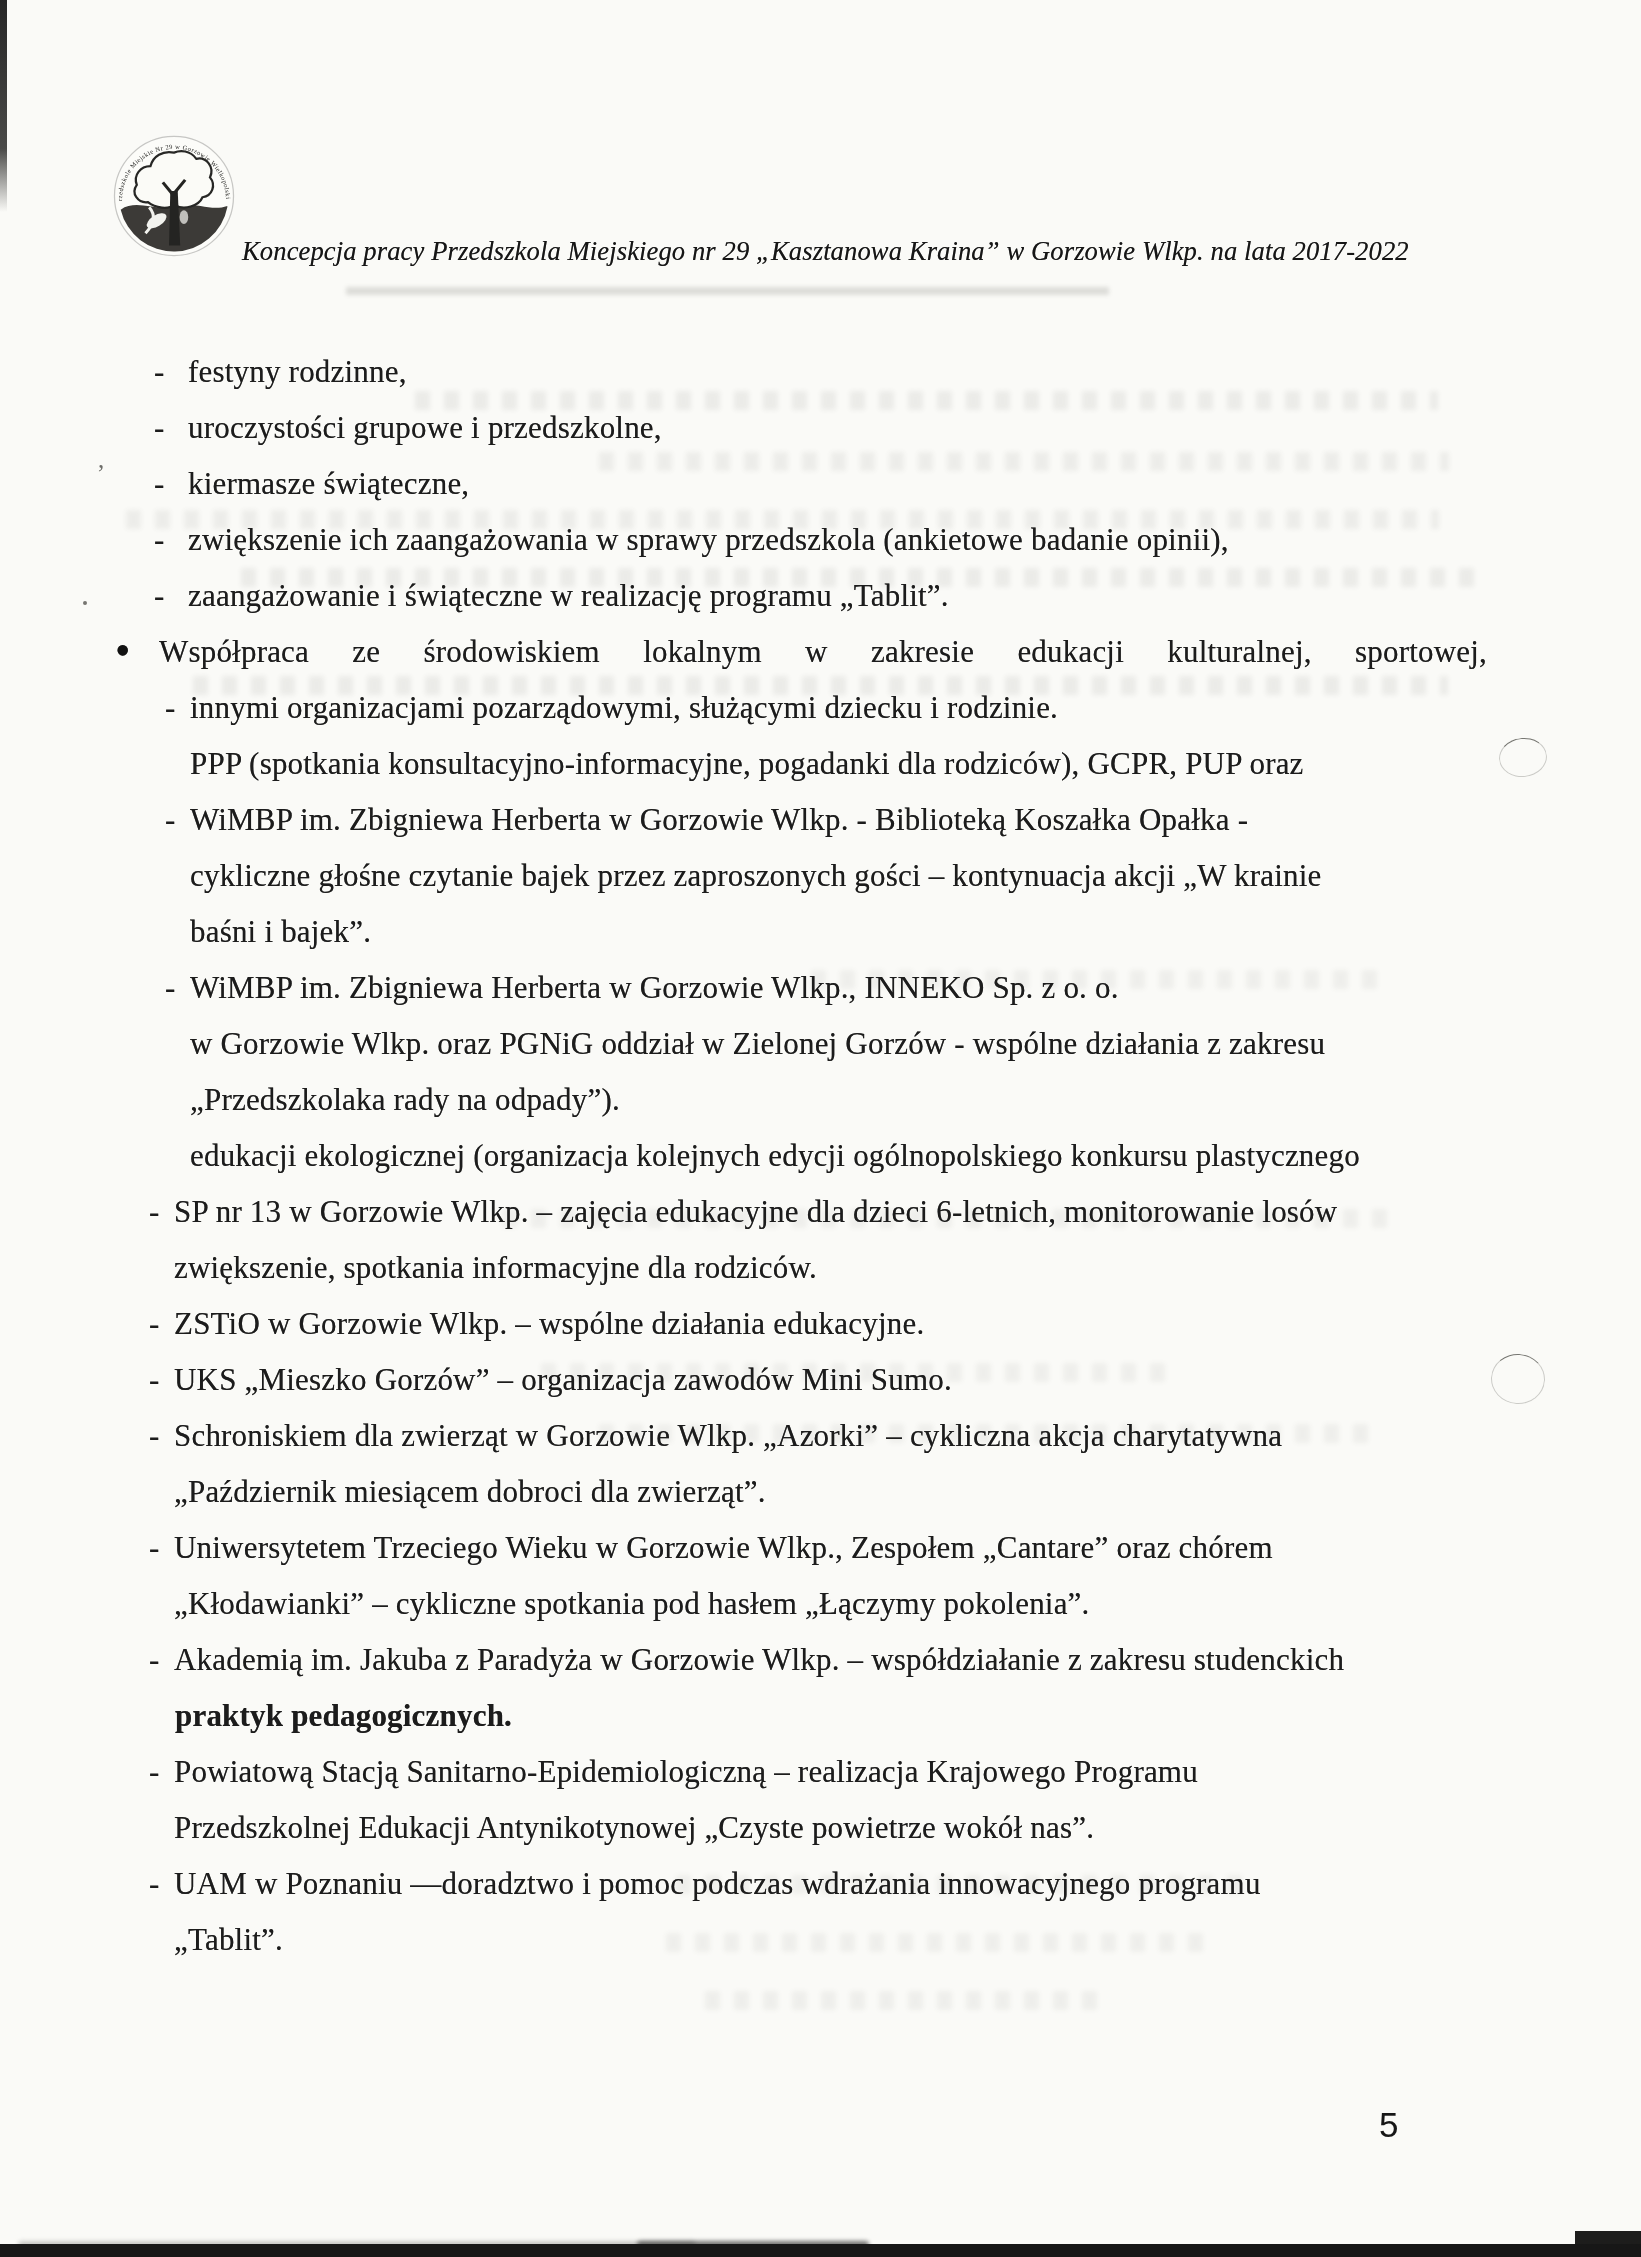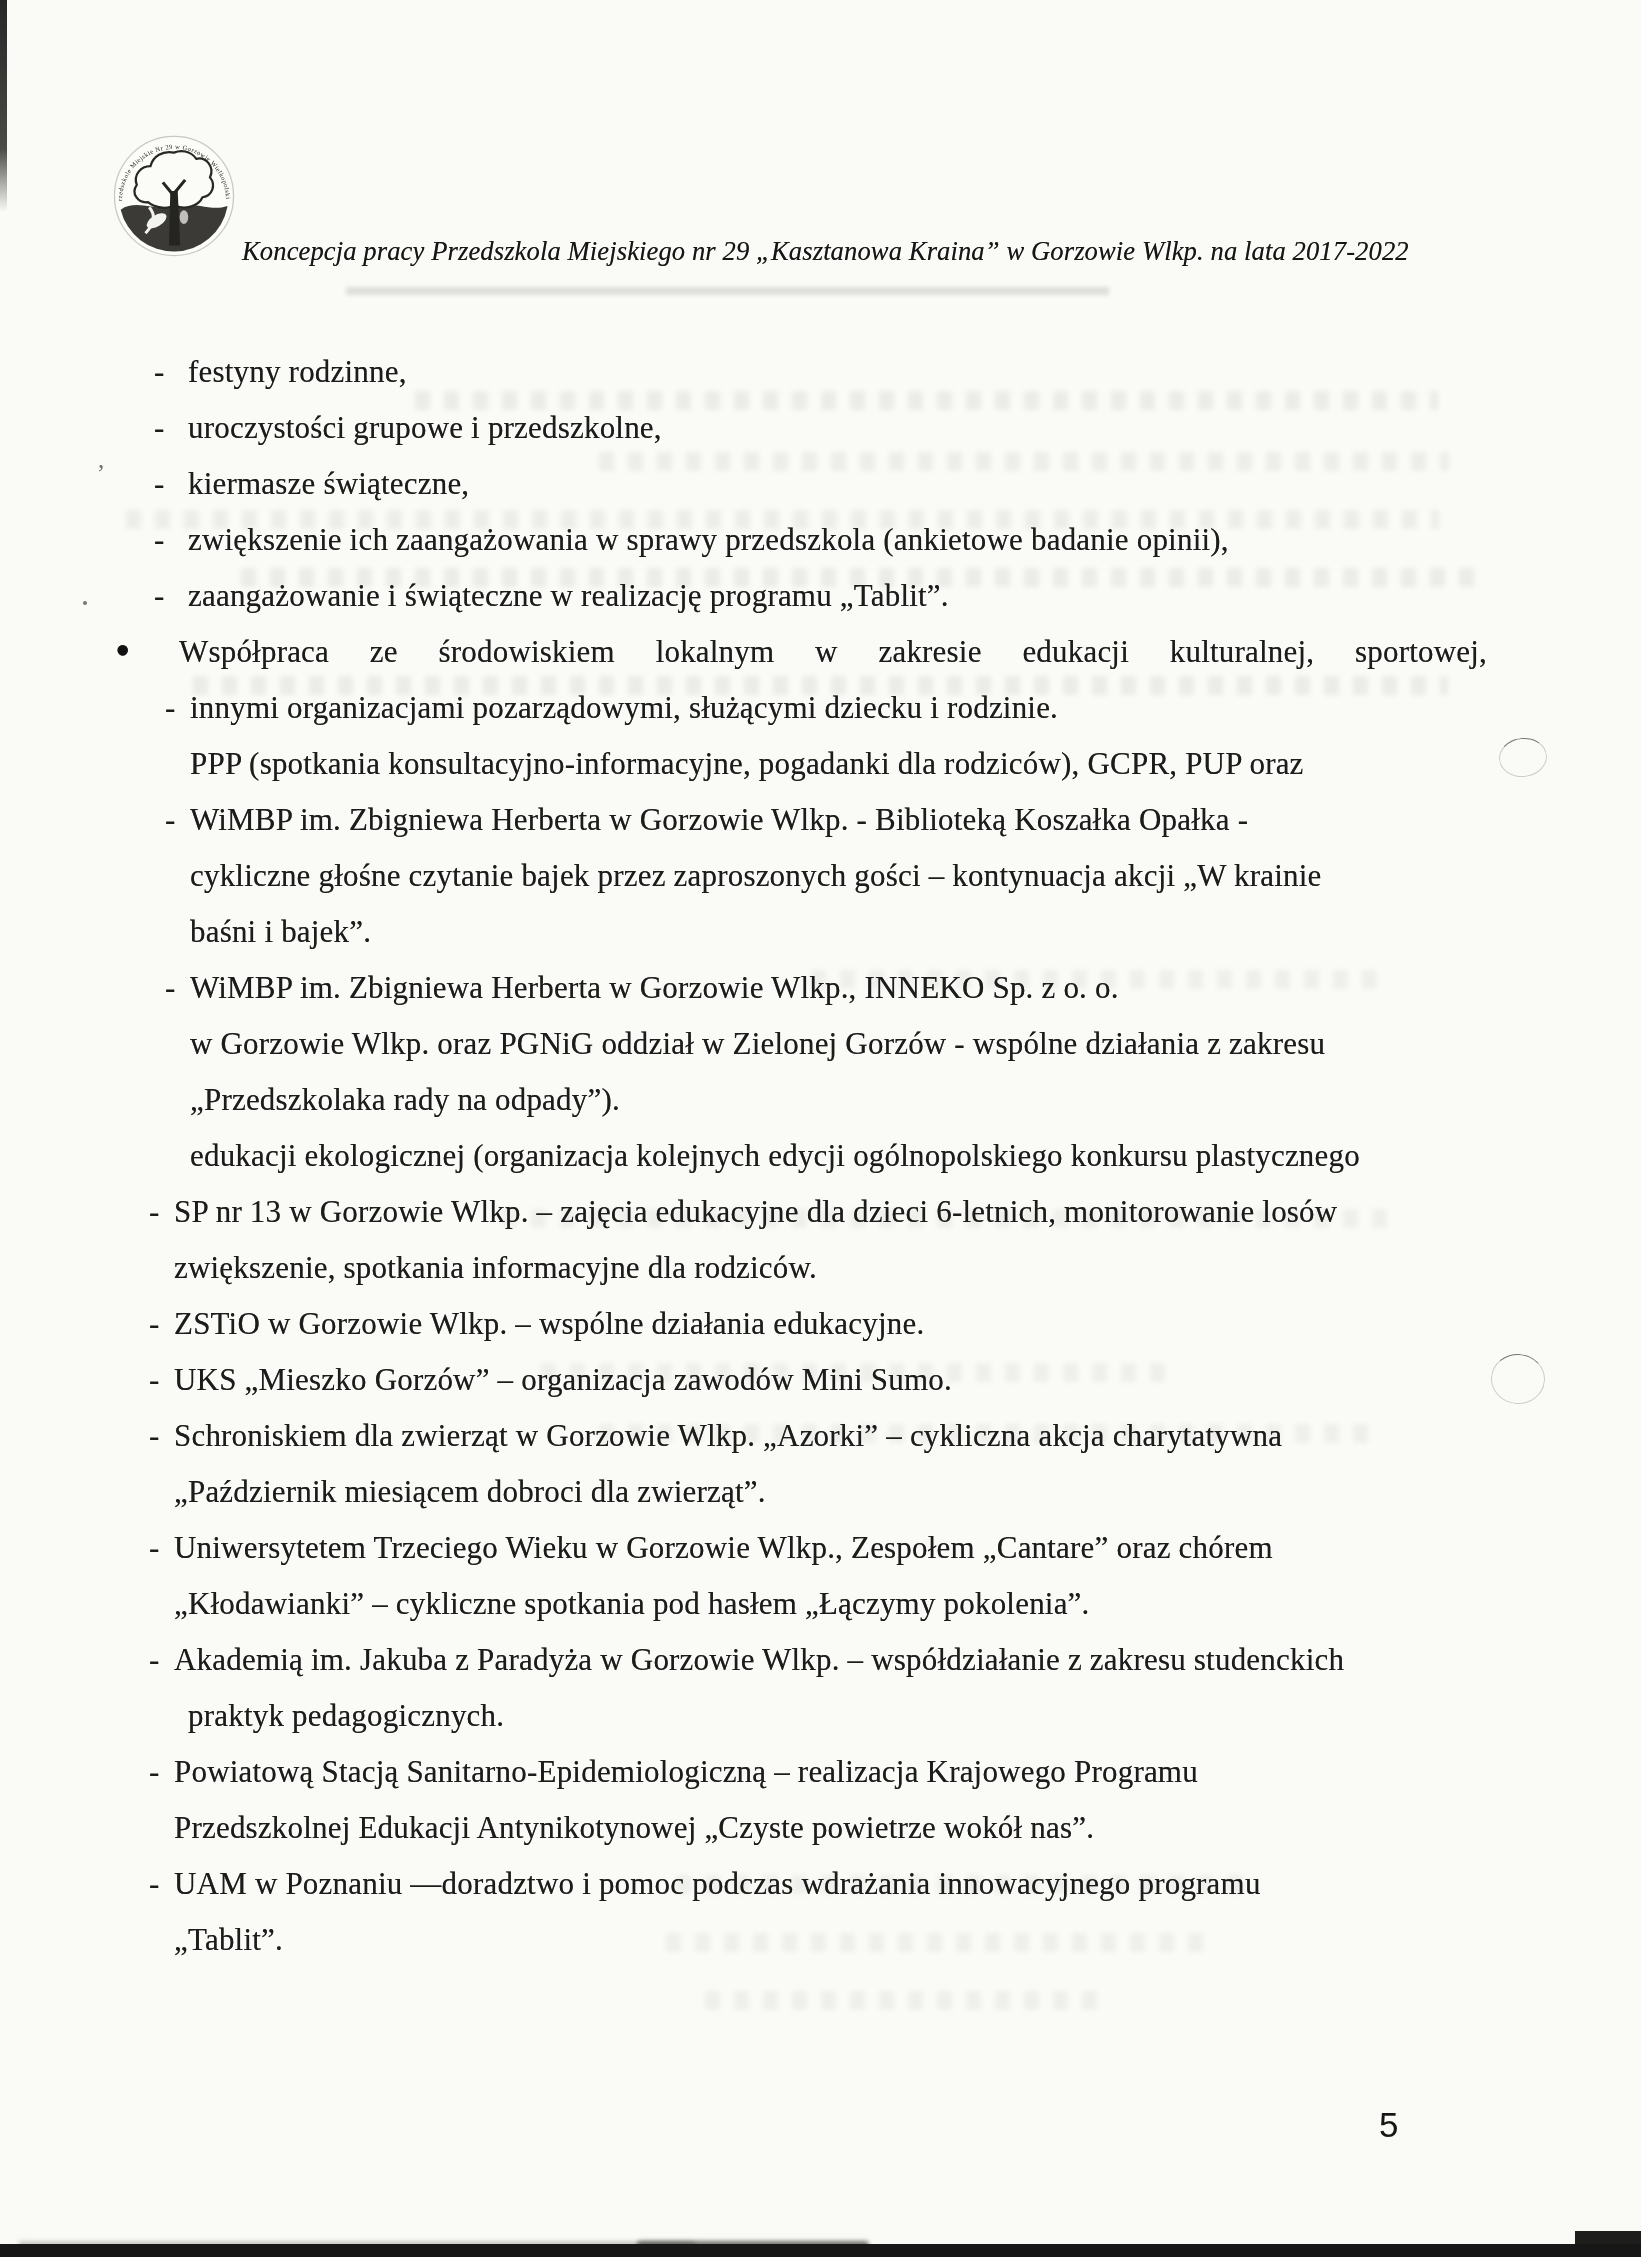--- a/index.html
+++ b/index.html
@@ -45,21 +45,21 @@
     position:absolute;left:0;top:344px;width:1641px;
     font-size:31px;letter-spacing:0.2px;
     text-shadow:0 0 0.5px rgba(10,10,10,.6);
   }
   .line{line-height:56px;height:56px;white-space:nowrap;}
   .item{position:relative;}
   .top-item{position:relative;margin-left:188px;}
   .top-item .dash{position:absolute;left:-34px;top:0;line-height:56px;}
   .intro{position:relative;margin-left:159px;width:1328px;}
   .intro .bullet{position:absolute;left:-44px;top:-1px;font-size:44px;line-height:56px;color:#111;}
-  .j-line{text-align:justify;text-align-last:justify;white-space:normal;margin-left:20px;}
+  .j-line{text-align:justify;text-align-last:justify;white-space:normal;}
   .indent-a{position:relative;margin-left:190px;width:1313px;}
   .indent-a .dash{position:absolute;left:-25px;top:0;line-height:56px;}
   .indent-b{position:relative;margin-left:174px;width:1332px;}
   .indent-b .dash{position:absolute;left:-25px;top:0;line-height:56px;}
   
   .page-number{
     position:absolute;left:1379px;top:2105px;
     font-family:"Liberation Sans","DejaVu Sans",sans-serif;
     font-size:35px;color:#161616;
   }
@@ -185,21 +185,21 @@
 
     <div class="indent-b item">
       <span class="dash">-</span>
       <div class="line">Uniwersytetem Trzeciego Wieku w Gorzowie Wlkp., Zespołem „Cantare” oraz chórem</div>
       <div class="line">„Kłodawianki” – cykliczne spotkania pod hasłem „Łączymy pokolenia”.</div>
     </div>
 
     <div class="indent-b item">
       <span class="dash">-</span>
       <div class="line">Akademią im. Jakuba z Paradyża w Gorzowie Wlkp. – współdziałanie z zakresu studenckich</div>
-      <div class="line" style="margin-left:14px;">praktyk pedagogicznych.</div>
+      <div class="line" style="margin-left:1px;font-weight:bold;">praktyk pedagogicznych.</div>
     </div>
 
     <div class="indent-b item">
       <span class="dash">-</span>
       <div class="line">Powiatową Stacją Sanitarno-Epidemiologiczną – realizacja Krajowego Programu</div>
       <div class="line">Przedszkolnej Edukacji Antynikotynowej „Czyste powietrze wokół nas”.</div>
     </div>
 
     <div class="indent-b item">
       <span class="dash">-</span>

